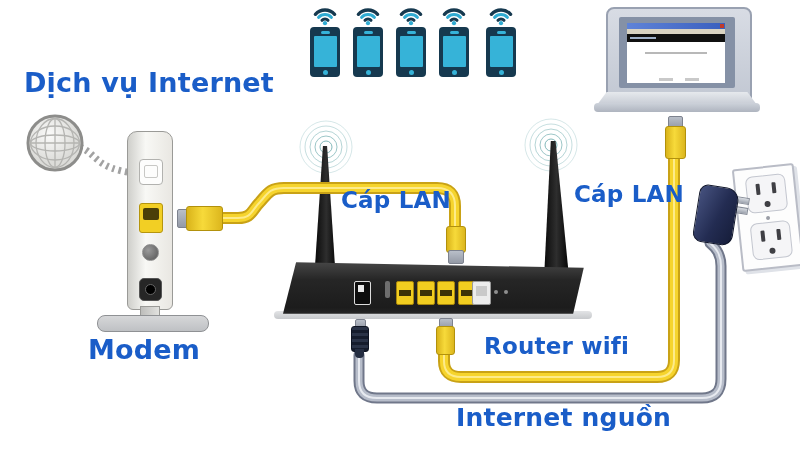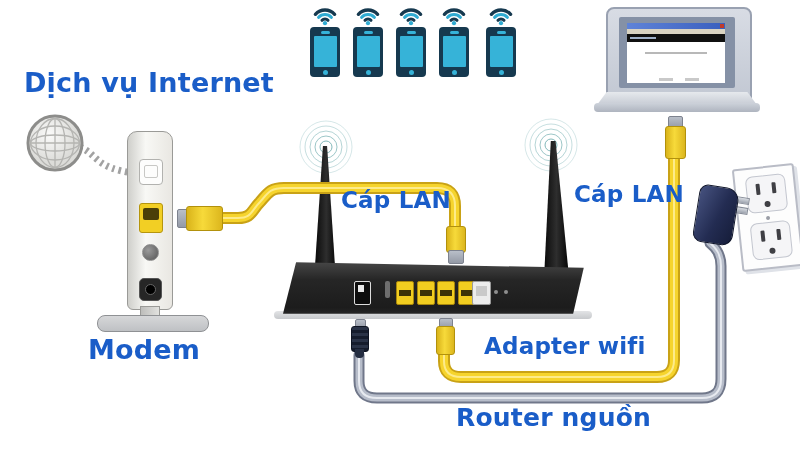--- a/index.html
+++ b/index.html
@@ -286,16 +286,16 @@
   <div class="device adapter">
     <div class="prong" style="top:11px;"></div>
     <div class="prong" style="top:21px;"></div>
     <div class="brick"></div>
   </div>
 
   <div class="label" style="left:88px;top:334px;font-size:27px;">Modem</div>
   <div class="label" style="left:24px;top:67px;font-size:27px;">Dịch vụ Internet</div>
   <div class="label" style="left:341px;top:187px;font-size:23px;">Cáp LAN</div>
   <div class="label" style="left:574px;top:181px;font-size:23px;">Cáp LAN</div>
-  <div class="label" style="left:484px;top:333px;font-size:23px;">Adapter wifi</div>
-  <div class="label" style="left:456px;top:403px;font-size:25px;">Router nguồn</div>
+  <div class="label" style="left:484px;top:333px;font-size:23px;">Router wifi</div>
+  <div class="label" style="left:456px;top:403px;font-size:25px;">Internet nguồn</div>
 
 </div>
 
 </body></html>

